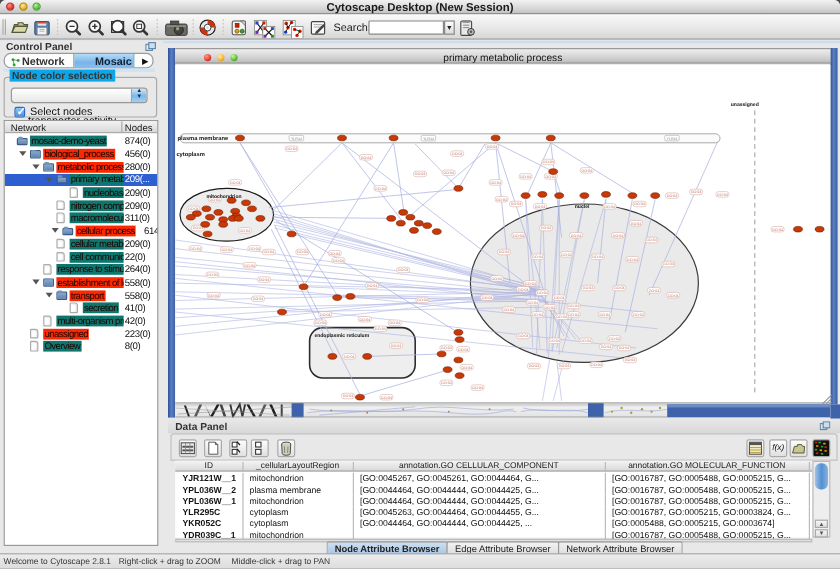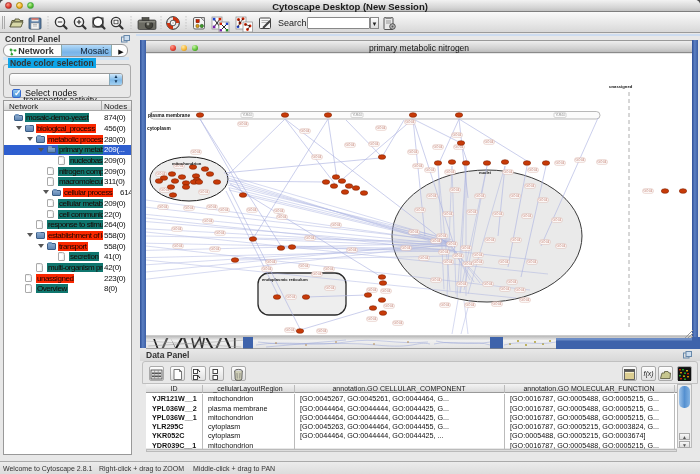--- a/index.html
+++ b/index.html
@@ -28,21 +28,21 @@
 #searchbox { position:absolute; left:307px; top:5px; width:63px; height:12px; background:#fff; border:1px solid #888; border-radius:1px;}
 #searchdrop { position:absolute; left:370px; top:5px; width:9px; height:12px; background:linear-gradient(#fdfdfd,#dcdcdc); border:1px solid #888; font-size:6px; text-align:center; line-height:12px; color:#222;}
 
 
 #cpanel { left:0; top:34px; width:136px; height:428px; background:#e8e8e8; }
 #cphead { position:absolute; left:0; top:0; width:136px; height:9px; font-size:8.5px; font-weight:bold; color:#333; padding-left:5px; }
 #tabs { position:absolute; left:3px; top:10px; width:125px; height:13px; border:1px solid #9a9a9a; border-radius:6px; background:#fdfdfd; overflow:hidden; }
 #tab-network { position:absolute; left:0; top:0; width:56px; height:13px; font-size:9px; font-weight:bold; color:#333; text-align:center; line-height:12px; }
 #tab-mosaic { position:absolute; left:57px; width:51px; height:13px;
   background:linear-gradient(#b5dbf8,#79b4e8 55%,#8ec2ef); border-left:1px solid #8aa; border-right:1px solid #8aa;
-  font-size:9px; font-weight:normal; color:#123; text-align:center; line-height:12px;padding-left:16px; }
+  font-size:9px; font-weight:bold; color:#123; text-align:center; line-height:12px;padding-left:16px; }
 #tab-arrow { position:absolute; left:109px; width:16px; height:13px; font-size:7px; color:#111; text-align:center; line-height:13px; }
 #bluestrip { position:absolute; left:3px; top:23px; width:126px; height:3px; background:#cfe3f5; }
 
 #groupbox { position:absolute; left:3px; top:30px; width:128px; height:34px; border:1px solid #aaa; border-radius:3px; }
 #gblabel { position:absolute; left:8px; top:24px; font-size:8.5px; font-weight:bold; color:#333; background:#0ea5e9; padding:0 2px; }
 #combo { position:absolute; left:9px; top:39px; width:114px; height:13px; background:linear-gradient(#ffffff,#e8e8e8); border:1px solid #999; border-radius:3px; }
 #combo .txt { position:absolute; left:0; width:100px; top:1px; text-align:center; font-size:9px; color:#111;margin-top:20px; }
 #combo .step { position:absolute; right:0px; top:0px; width:13px; height:11px; border-radius:0 2px 2px 0;
   background:linear-gradient(#cfe8fb,#7db8e8 55%,#a3d1f2); border-left:1px solid #8ab; font-size:5px; line-height:5px; text-align:center; color:#135;}
 #checkbox { position:absolute; left:12px; top:55px; width:9px; height:9px; border-radius:2px;
@@ -361,21 +361,21 @@
           </div>
       </div>
     </div>
   </div>
   <div id="winlborder" class="abs"></div>
   <div id="winrborder" class="abs"></div>
   <div id="wintitle" class="abs">
     <div class="ilight" id="il1"></div>
       <div class="ilight" id="il2"></div>
       <div class="ilight" id="il3"></div>
-    <div class="t">primary metabolic nitrogen</div>
+    <div class="t">primary metabolic process</div>
   </div>
   <div id="canvas" class="abs">
     <svg width="546" height="281" viewBox="146 54 546 281" xmlns="http://www.w3.org/2000/svg">
     <ellipse cx="487" cy="236" rx="95" ry="66" fill="#eaeaea" stroke="#3a3a3a" stroke-width="1"></ellipse>
     <rect x="150" y="111.5" width="450" height="7.5" rx="3.7" fill="#fbfbfb" stroke="#9a9a9a" stroke-width="0.7"></rect>
     <ellipse cx="189" cy="179" rx="39" ry="22" fill="#ededed" stroke="#1a1a1a" stroke-width="1"></ellipse>
     <rect x="258" y="273" width="88" height="42" rx="11" fill="#eeeeee" stroke="#2a2a2a" stroke-width="1.3"></rect>
     <line x1="629" y1="92" x2="629" y2="330" stroke="#999" stroke-width="0.8" stroke-dasharray="4,3"></line>
     <g stroke="#aeb5e2" stroke-width="0.65" fill="none">
     <line x1="200" y1="119" x2="243" y2="194"></line>
@@ -931,19 +931,22 @@
             <div class="vline" style="left:528px; height:9.3px;"></div>
       </div>
       </div>
     </div>
     <div id="dscroll">
         <div id="dthumb"></div>
         <div style="position:absolute;left:1px;top:48px;width:11px;height:7px;background:linear-gradient(#f8f8f8,#ddd);border:0.5px solid #aaa;font-size:5px;text-align:center;line-height:6px;color:#555">▲</div>
         <div style="position:absolute;left:1px;top:56px;width:11px;height:7px;background:linear-gradient(#f8f8f8,#ddd);border:0.5px solid #aaa;font-size:5px;text-align:center;line-height:6px;color:#555">▼</div>
       </div>
     <div style="position:absolute;left:6px;top:99.5px;width:531px;height:3.5px;background:linear-gradient(#eee,#ccc);border:0.5px solid #bbb"></div>
+    <div id="tabsrow">
+      <span class="btab sel">Node Attribute Browser</span><span class="btab">Edge Attribute Browser</span><span class="btab">Network Attribute Browser</span>
+    </div>
   </div>
   <div id="statusbar" class="abs">
     <span style="left:3px">Welcome to Cytoscape 2.8.1</span>
     <span style="left:99px">Right-click + drag to ZOOM</span>
     <span style="left:193px">Middle-click + drag to PAN</span>
   </div>
 </div>
 
 </body></html>

